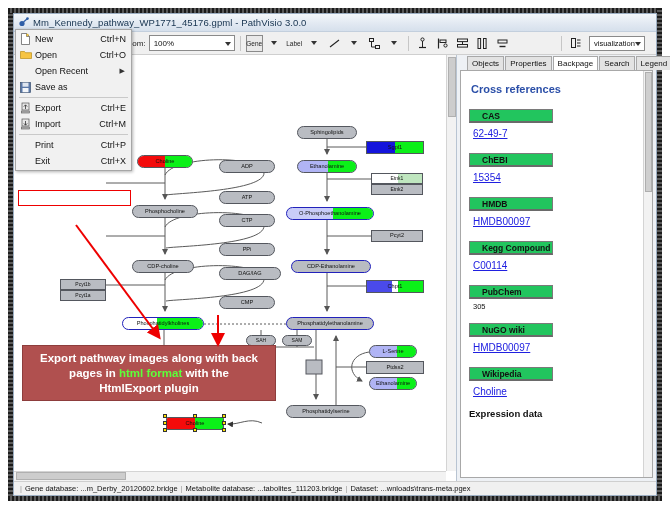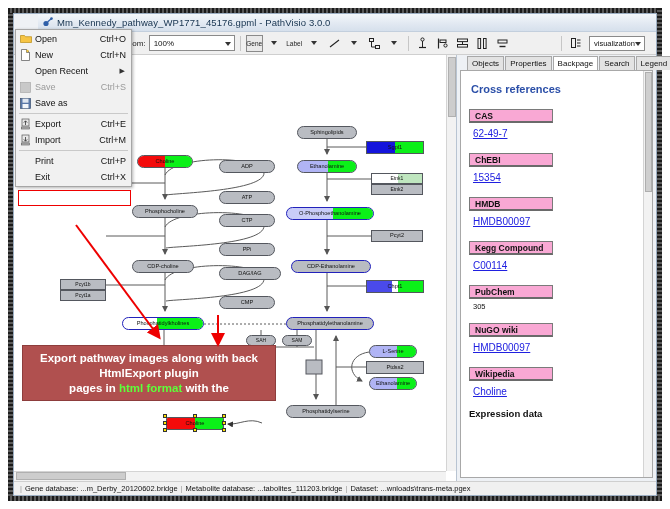--- a/index.html
+++ b/index.html
@@ -39,21 +39,20 @@
     display:flex; flex-direction:column;
   }
 
   
   .titlebar {
     height:18px; flex:none;
     background:linear-gradient(180deg,#f4f7fb 0%, #e2e9f2 55%, #d6e0ec 100%);
     border-bottom:1px solid #c3cfdd;
     display:flex; align-items:center; padding-left:4px;
     position:relative;
-    margin-left:24px;
   }
   .title-icon {
     width:11px; height:11px; margin-right:4px;
     position:relative; flex:none;
   }
   .title-icon svg { display:block; }
   .title-text {
     font-size:9.5px; color:#16334f; white-space:nowrap;
     letter-spacing:0.1px;
   }
@@ -190,23 +189,23 @@
     white-space:nowrap;
   }
   .tab.selected { background:#ffffff; font-weight:normal; padding-bottom:2px; position:relative; top:1px;}
   .panel-body {
     flex:1; background:#ffffff; border:1px solid #a8a8a8; margin:0 3px 3px 3px;
     position:relative; overflow:hidden;
   }
   .panel-inner { position:absolute; left:8px; right:12px; top:6px; bottom:0; }
   .xref-title { font-size:11px; font-weight:bold; color:#2b4fa8; margin:6px 0 14px 2px; }
   .xref-box {
-    width:84px; height:14px; background:#f9a8d4; border:1px solid #7a7a7a;
+    width:84px; height:14px; background:#22c55e; border:1px solid #7a7a7a;
     border-bottom:2px solid #6a6a6a;
-    display:flex; align-items:center; padding-left:5px;
+    display:flex; align-items:center; padding-left:12px;
     font-size:8.5px; font-weight:bold; color:#111; margin-top:12px;
   }
   .xref-val { font-size:7.5px; color:#111; margin:3px 0 0 4px; }
   .xref-link { font-size:10px; color:#2020e0; text-decoration:underline; margin:3px 0 0 4px; display:inline-block;}
   .expr-title { font-size:9.5px; font-weight:bold; color:#111; margin:9px 0 0 0px; }
   .panel-scroll-v {
     position:absolute; right:0; top:0; bottom:0; width:9px; background:#f2f2f2; border-left:1px solid #d4d4d4;
   }
   .panel-scroll-thumb { position:absolute; left:1px; top:1px; width:7px; height:120px; background:#cfcfcf; border:1px solid #aeaeae;}
 
@@ -515,24 +514,24 @@
             <line x1="20" y1="4" x2="100" y2="112" stroke="#ee0000" stroke-width="2" marker-end="url(#redhead)"></line>
           </svg>
 
           <svg class="arrow-svg" width="40" height="40" viewBox="0 0 40 40" style="left:184px;top:258px;">
             <line x1="20" y1="2" x2="20" y2="26" stroke="#ee0000" stroke-width="2" marker-end="url(#redhead)"></line>
           </svg>
 
           <div class="annot" style="left:8px;top:290px;width:254px;height:56px;">
             <div>
               <div>Export pathway images along with back</div>
-              <div>HtmlExport plugin</div>
               <div>
                 <span>pages in </span><span class="hl">html format</span><span> with the</span>
               </div>
+              <div>HtmlExport plugin</div>
             </div>
           </div>
 
         </div>
 
         <div class="canvas-scroll-v">
           <div class="scroll-thumb-v"></div>
         </div>
         <div class="canvas-scroll-h">
           <div class="scroll-thumb-h"></div>
@@ -591,55 +590,46 @@
       <span>...tabolites_111203.bridge</span>
       <span class="sb-sep">|</span>
       <span>Dataset:</span>&nbsp;
       <span>...wnloads\trans-meta.pgex</span>
     </div>
 
     <div class="dropdown">
 
       <div class="dd-row">
         <span class="dd-icon">
-          <svg width="12" height="10" viewBox="0 0 12 10">
-            <path d="M0.5 8.5 v-7 h4 l1 1.2 h6 v5.8 z" fill="#f6c443" stroke="#b98c15" stroke-width="0.7"></path>
-          </svg>
-        </span>
-        <span class="dd-label">Open</span>
-        <span class="dd-accel">Ctrl+O</span>
-      </div>
-
-      <div class="dd-row">
-        <span class="dd-icon">
           <svg width="11" height="12" viewBox="0 0 11 12">
             <path d="M1.5 0.5 h5 l3 3 v8 h-8 z" fill="#fff" stroke="#666" stroke-width="0.8"></path>
             <path d="M6.5 0.5 v3 h3" fill="none" stroke="#666" stroke-width="0.8"></path>
             <path d="M7.5 0.8 l1.2 1.2 -1.2 1.2 -1.2 -1.2 z" fill="#ffd24a" stroke="#c8a020" stroke-width="0.5"></path>
           </svg>
         </span>
         <span class="dd-label">New</span>
         <span class="dd-accel">Ctrl+N</span>
       </div>
 
       <div class="dd-row">
+        <span class="dd-icon">
+          <svg width="12" height="10" viewBox="0 0 12 10">
+            <path d="M0.5 8.5 v-7 h4 l1 1.2 h6 v5.8 z" fill="#f6c443" stroke="#b98c15" stroke-width="0.7"></path>
+          </svg>
+        </span>
+        <span class="dd-label">Open</span>
+        <span class="dd-accel">Ctrl+O</span>
+      </div>
+
+      <div class="dd-row">
         <span class="dd-icon"></span>
         <span class="dd-label">Open Recent</span>
         <span class="dd-sub">▶</span>
       </div>
 
-      <div class="dd-row disabled">
-        <span class="dd-icon">
-          <svg width="11" height="11" viewBox="0 0 11 11">
-            <rect x="0.5" y="0.5" width="10" height="10" fill="#c9c9c9" stroke="#aaa" stroke-width="0.7"></rect>
-          </svg>
-        </span>
-        <span class="dd-label">Save</span>
-        <span class="dd-accel">Ctrl+S</span>
-      </div>
 
       <div class="dd-row">
         <span class="dd-icon">
           <svg width="11" height="11" viewBox="0 0 11 11">
             <rect x="0.5" y="0.5" width="10" height="10" fill="#5a78a8" stroke="#3b5170" stroke-width="0.7"></rect>
             <rect x="2.5" y="0.7" width="6" height="4" fill="#dfe6f0"></rect>
             <rect x="2.5" y="6" width="6" height="4.2" fill="#f3f6fa"></rect>
           </svg>
         </span>
         <span class="dd-label">Save as</span>

